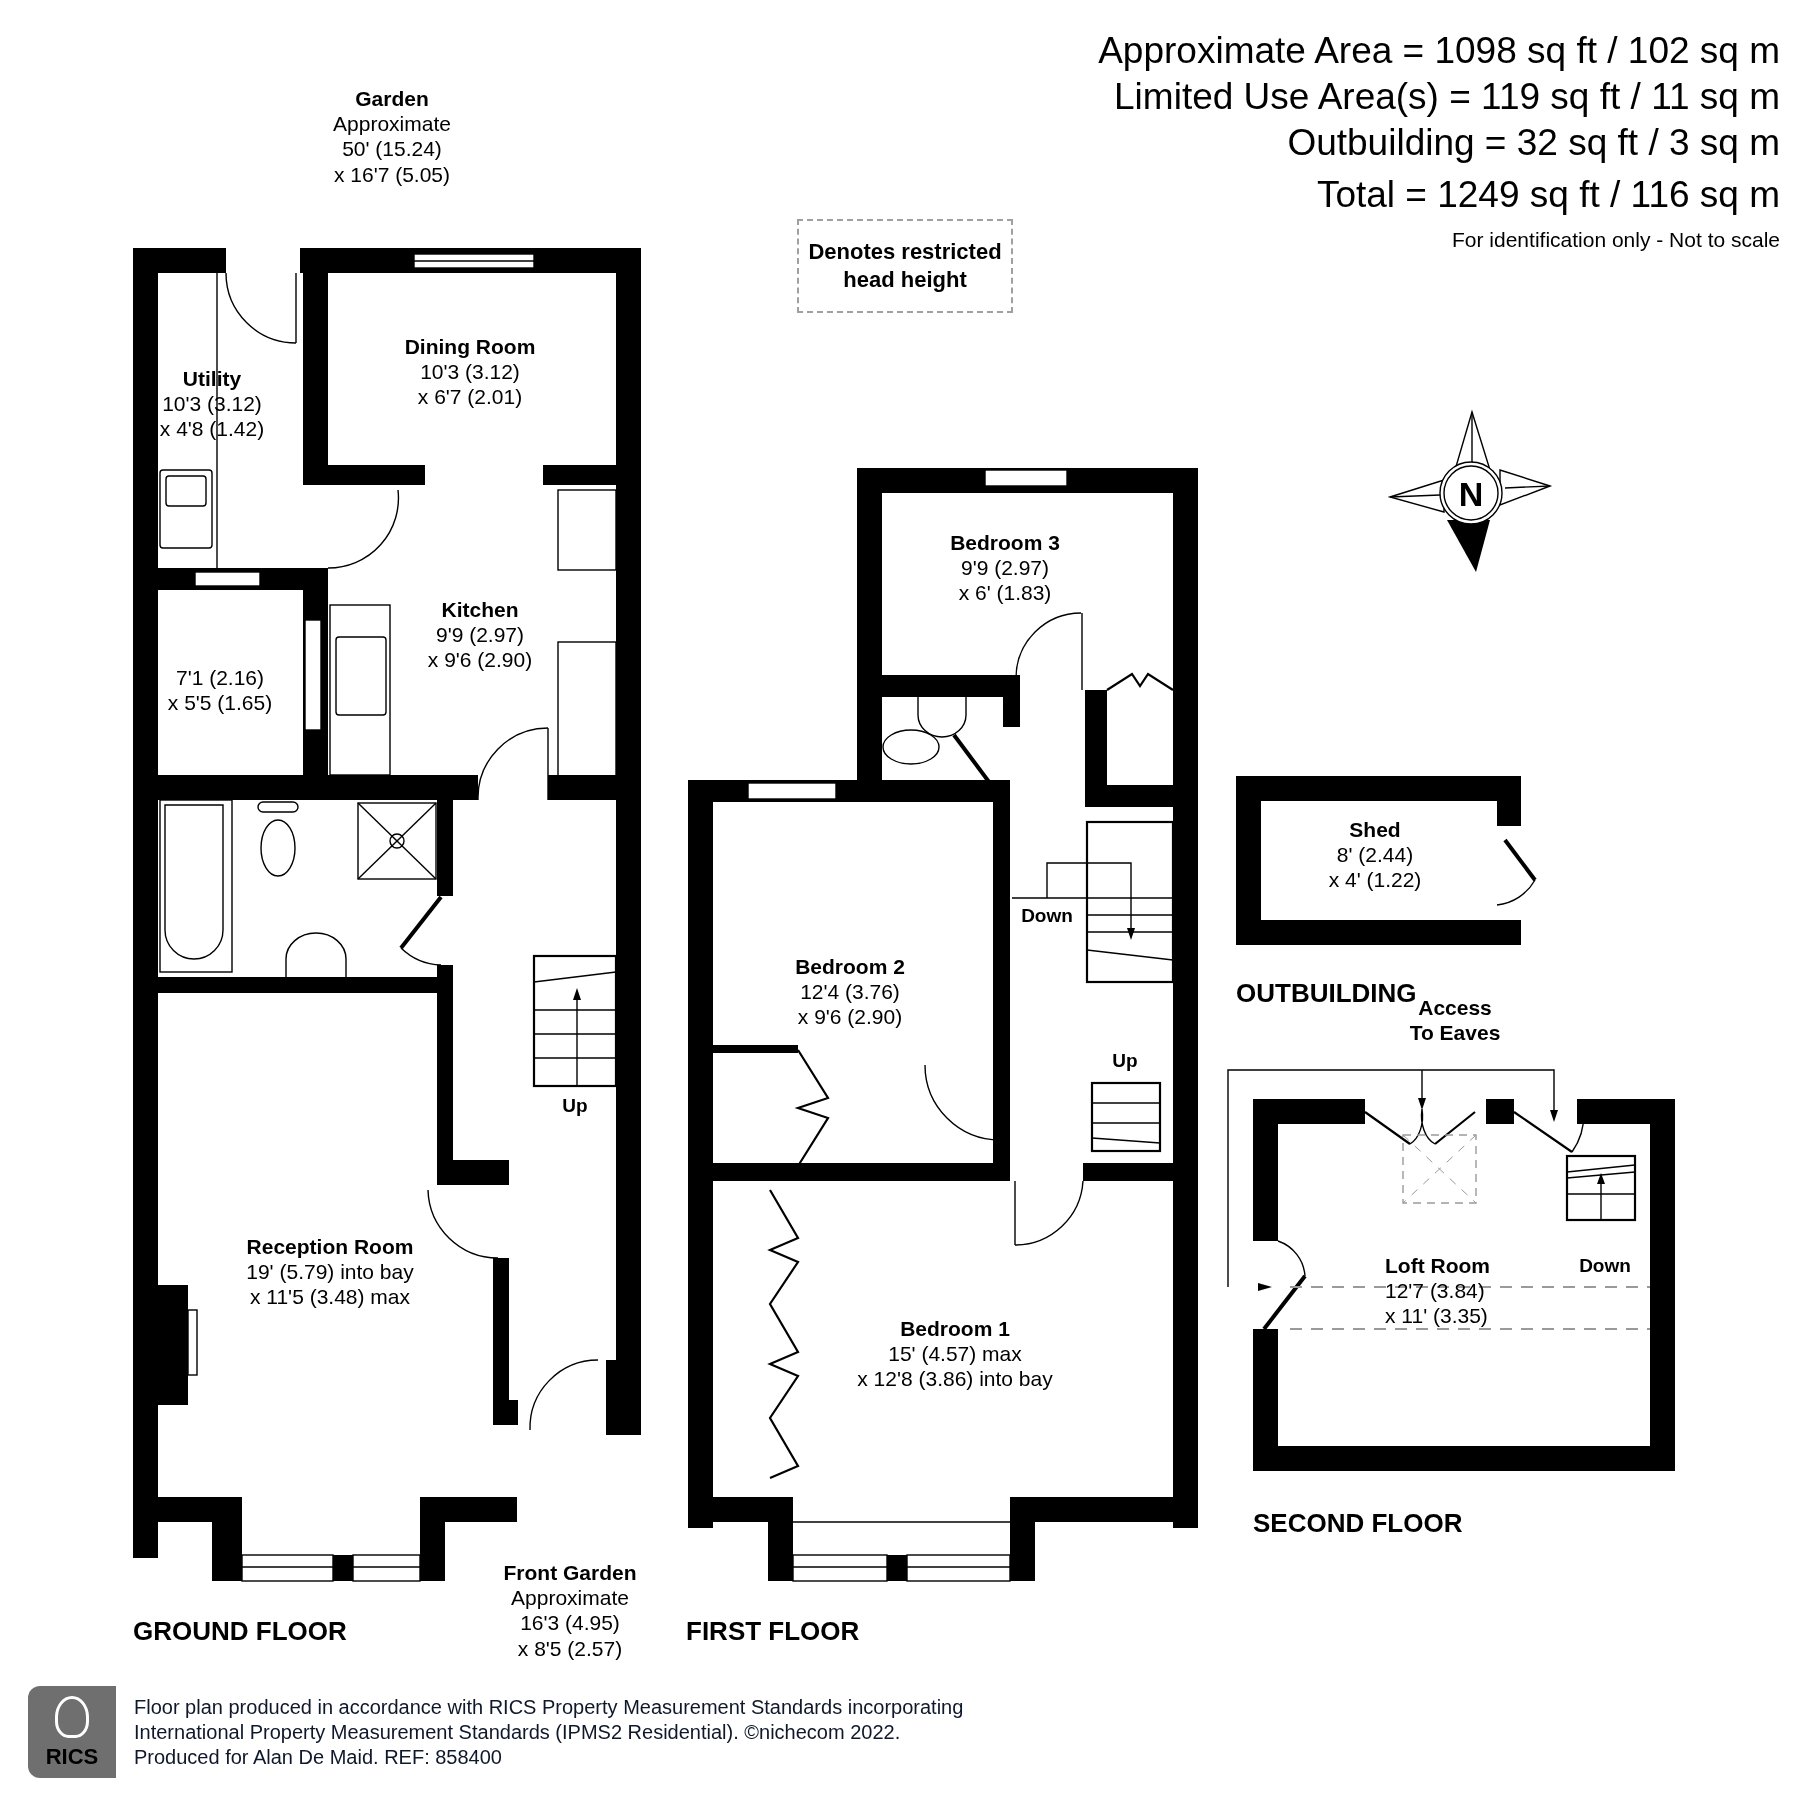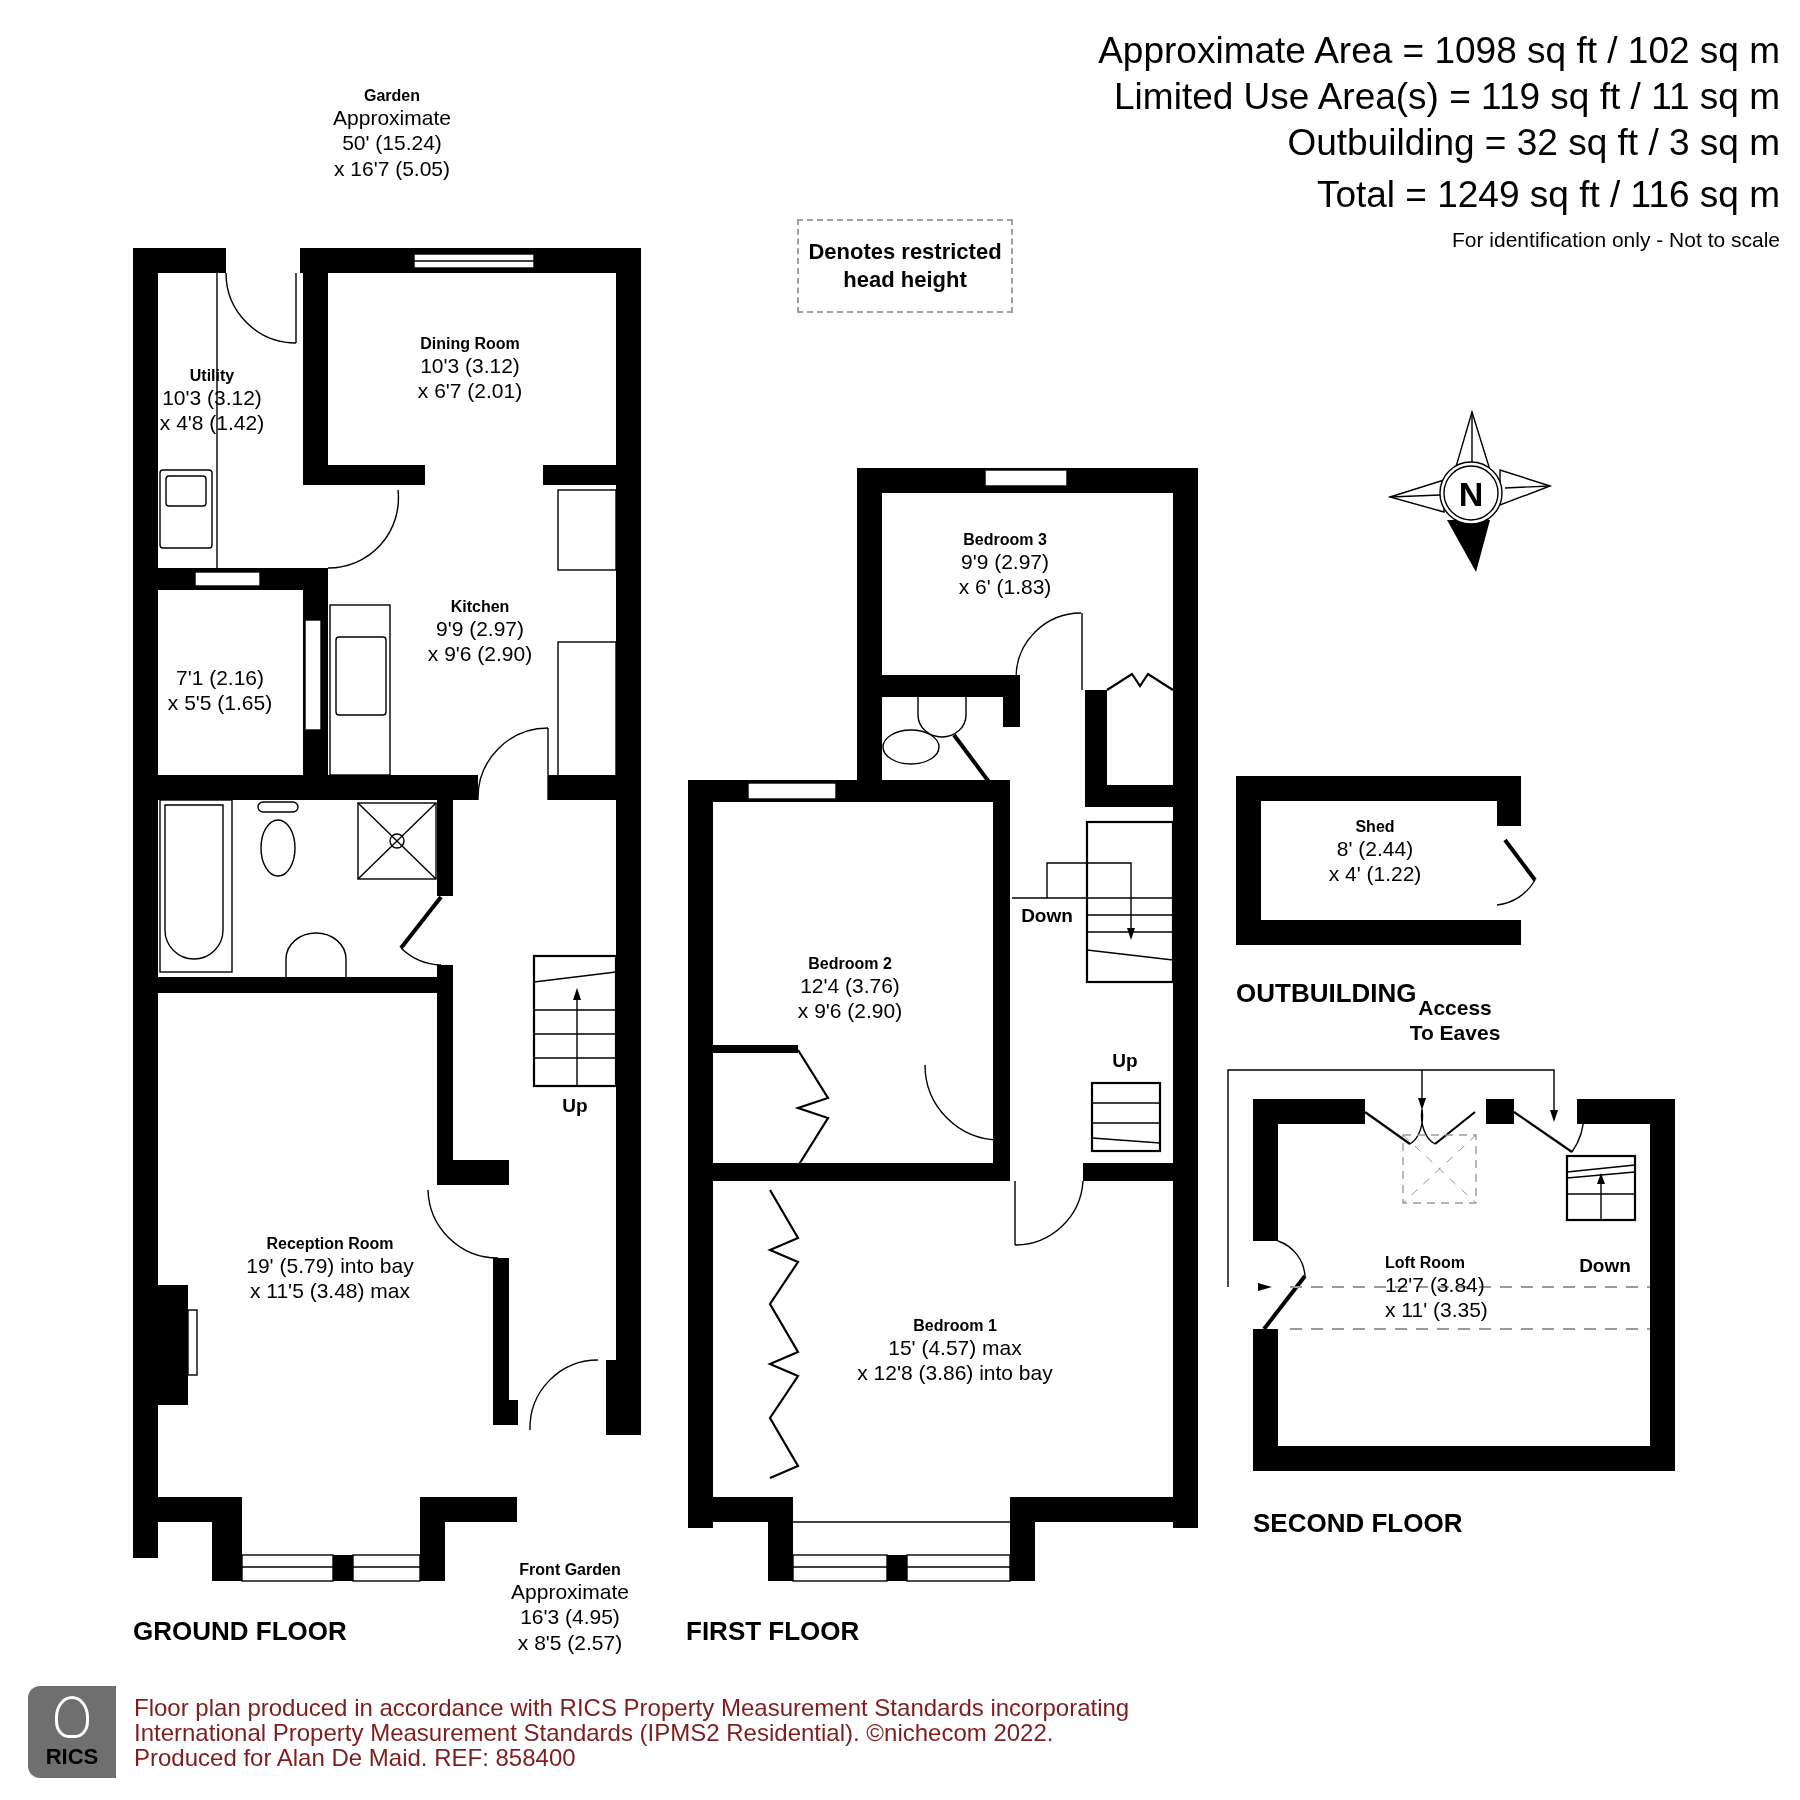--- a/index.html
+++ b/index.html
@@ -6,32 +6,32 @@
   body { width:1800px; height:1800px; position:relative; overflow:hidden; font-family:"Liberation Sans", sans-serif; color:#000; }
   svg.plan { position:absolute; left:0; top:0; width:1800px; height:1800px; }
   .wall { fill:#000; }
   .thin { fill:none; stroke:#000; stroke-width:1.4; }
   .med { fill:none; stroke:#000; stroke-width:2.2; }
   .door { fill:none; stroke:#000; stroke-width:4; }
   .arc { fill:none; stroke:#000; stroke-width:1.4; }
   .win { fill:#fff; stroke:#000; stroke-width:1.4; }
   .dash { fill:none; stroke:#9a9a9a; stroke-width:2; stroke-dasharray:12 9; }
   .txt { position:absolute; text-align:center; white-space:nowrap; line-height:1.2; }
-  .rname { font-weight:bold; font-size:16px; }
+  .rname { font-weight:bold; font-size:21px; }
   .rdim { font-size:21px; }
   .floor-label { position:absolute; font-weight:bold; font-size:26px; white-space:nowrap; }
   .areas { position:absolute; right:20px; top:28px; text-align:right; font-size:37px; line-height:46px; white-space:nowrap; }
   .areas .total { margin-top:6px; }
   .areas .note { font-size:21px; line-height:28px; margin-top:8px; }
   .legend-box { position:absolute; left:797px; top:219px; width:212px; height:90px; border:2px dashed #a0a0a0; display:flex; align-items:center; justify-content:center; text-align:center; font-weight:bold; font-size:22px; line-height:28px; }
   .footer { position:absolute; left:28px; top:1686px; height:92px; display:flex; align-items:center; }
   .rics-badge { width:88px; height:92px; background:#6f6f6f; border-radius:12px 0 0 12px; color:#000000; display:flex; flex-direction:column; align-items:center; justify-content:flex-end; padding-bottom:8px; box-sizing:border-box; font-weight:bold; font-size:22px; }
   .rics-lion { width:34px; height:42px; border-radius:50% 50% 40% 40%; border:3px solid #fff; margin-bottom:6px; box-sizing:border-box; }
   .cert-box { width:172px; height:92px; border:3px solid #6f6f6f; border-left:none; border-radius:0 0 14px 0; box-sizing:border-box; color:#6f6f6f; font-weight:bold; font-size:24px; line-height:25px; padding:6px 0 0 12px; margin-left:4px; }
-  .footer-text { margin-left:18px; font-size:24px; line-height:25px; color:#7f1d1d; white-space:nowrap; }
+  .footer-text { margin-left:18px; font-size:20px; line-height:25px; color:#0f172a; white-space:nowrap; }
 </style>
 </head>
 <body>
 
 <svg class="plan" viewBox="0 0 1800 1800">
 
   <g>
 
     <rect class="wall" x="133" y="248" width="25" height="1310"></rect>
 

